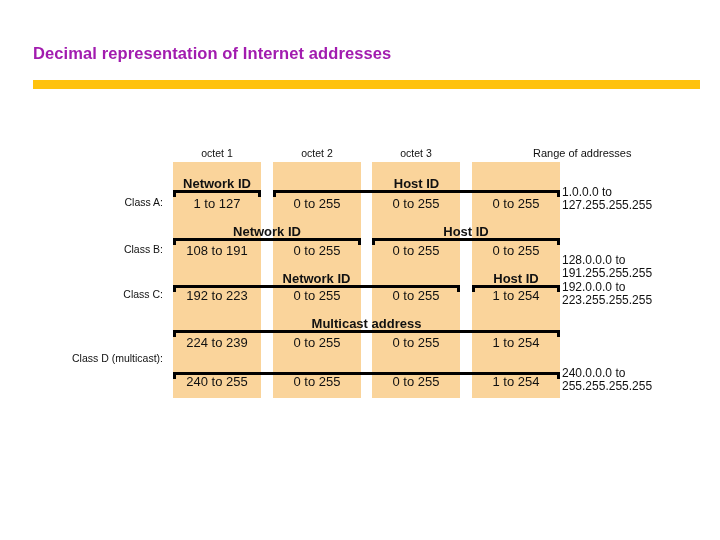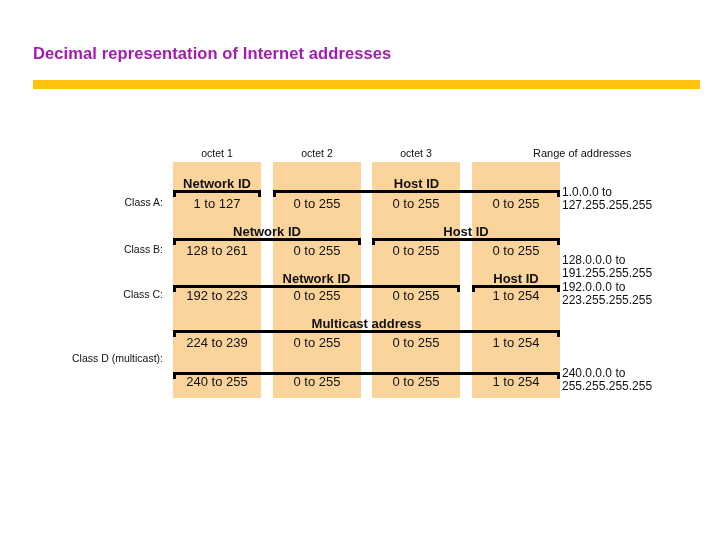--- a/index.html
+++ b/index.html
@@ -148,21 +148,21 @@
     <div class="cell-value" style="left: 472px; width: 88px; top: 196px;">0 to 255</div>
     <div class="range-value" style="top: 186px;">
       <div>1.0.0.0 to</div>
       <div>127.255.255.255</div>
     </div>
     <div class="class-label" style="top: 243px;">Class B:</div>
     <div class="bracket" style="left: 173px; width: 188px; top: 238px;"></div>
     <div class="span-label" style="left: 173px; width: 188px; top: 224px;">Network ID</div>
     <div class="bracket" style="left: 372px; width: 188px; top: 238px;"></div>
     <div class="span-label" style="left: 372px; width: 188px; top: 224px;">Host ID</div>
-    <div class="cell-value" style="left: 173px; width: 88px; top: 243px;">128 to 261</div>
+    <div class="cell-value" style="left: 173px; width: 88px; top: 243px;">108 to 191</div>
     <div class="cell-value" style="left: 273px; width: 88px; top: 243px;">0 to 255</div>
     <div class="cell-value" style="left: 372px; width: 88px; top: 243px;">0 to 255</div>
     <div class="cell-value" style="left: 472px; width: 88px; top: 243px;">0 to 255</div>
     <div class="range-value" style="top: 234px; margin-top: 20px;">
       <div>128.0.0.0 to</div>
       <div>191.255.255.255</div>
     </div>
     <div class="class-label" style="top: 288px;">Class C:</div>
     <div class="bracket" style="left: 173px; width: 287px; top: 285px;"></div>
     <div class="span-label" style="left: 173px; width: 287px; top: 271px;">Network ID</div>

